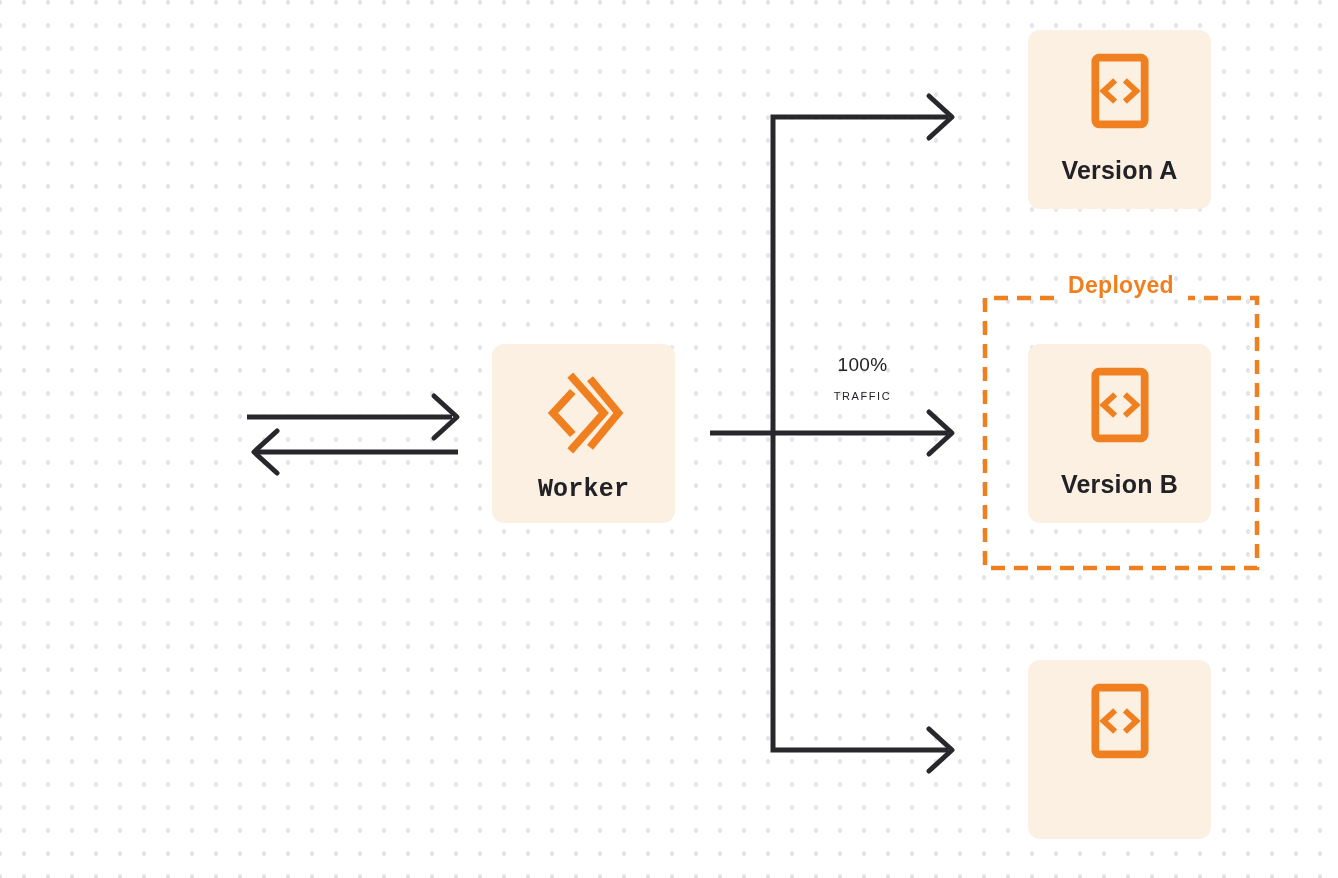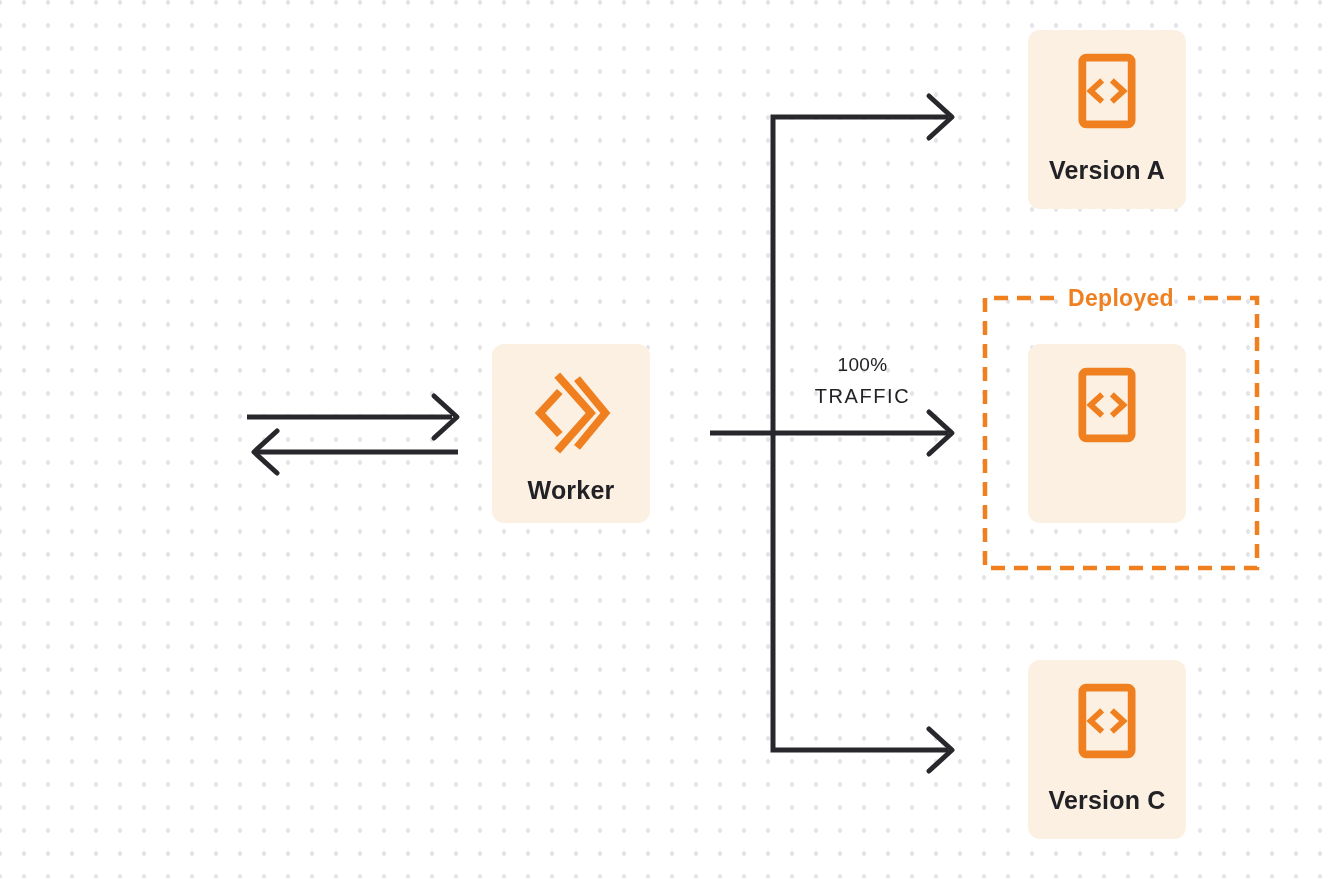--- a/index.html
+++ b/index.html
@@ -17,21 +17,21 @@
     background-size: 24px 23px;
     background-position: 12px 14px;
   }
   svg.connectors {
     position: absolute;
     left: 0; top: 0;
     width: 1338px; height: 878px;
   }
   .node {
     position: absolute;
-    width: 158px;
+    width: 183px;
     height: 179px;
     border-radius: 12px;
   }
   .node.gray  { background: #f5f6f8; }
   .node.cream { background: #fbf0e2; }
   .node-label {
     position: absolute;
     left: 0; right: 0;
     text-align: center;
     font-size: 25px;
@@ -39,47 +39,47 @@
     color: #222226;
     line-height: 32px;
     letter-spacing: 0.2px;
   }
   .node .icon {
     position: absolute;
     left: 50%;
     transform: translateX(-50%);
   }
   #node-client  { left: 30px;  top: 344px; }
-  #node-worker  { left: 492px; top: 344px; }
+  #node-worker  { left: 492px; top: 344px; font-family: Liberation Mono, monospace; }
   #node-version-a { left: 1028px; top: 30px;  }
   #node-version-b { left: 1028px; top: 344px; }
   #node-version-c { left: 1028px; top: 660px; }
 
   #node-client .node-label { top: 73px; }
   #node-worker .node-label { top: 130px; }
   .version-node .node-label { top: 124px; }
   .version-node .icon { top: 23px; }
   #node-worker .icon { top: 26px; }
 
   .traffic-label {
     position: absolute;
     left: 790px;
     top: 350px;
     width: 145px;
     text-align: center;
     color: #222226;
     font-weight: 400;
   }
   .traffic-line1 { font-size: 19px; line-height: 30px; letter-spacing: 0.3px; }
-  .traffic-line2 { font-size: 20px; line-height: 32px; letter-spacing: 1.6px; }
+  .traffic-line2 { font-size: 11px; line-height: 32px; letter-spacing: 1.6px; }
 
   .deployed-label {
     position: absolute;
     left: 985px;
-    top: 284px;
+    top: 271px;
     width: 272px;
     text-align: center;
     font-size: 23px;
     font-weight: 700;
     color: #f0801f;
     line-height: 28px;
     letter-spacing: 0.3px;
   }
 </style>
 </head>
@@ -123,29 +123,29 @@
     </svg>
     <div class="node-label">Version A</div>
   </div>
 
   <div class="node cream version-node" id="node-version-b">
     <svg class="icon" width="58" height="76" viewBox="0 0 60 78" fill="none" stroke="#f0801f">
       <rect x="4.5" y="4.5" width="51" height="69" rx="4" stroke-width="8"></rect>
       <polyline points="25,28 13,39 25,50" stroke-width="6" stroke-linejoin="miter"></polyline>
       <polyline points="35,28 47,39 35,50" stroke-width="6" stroke-linejoin="miter"></polyline>
     </svg>
+    <div class="node-label">Version B</div>
   </div>
 
   <div class="node cream version-node" id="node-version-c">
     <svg class="icon" width="58" height="76" viewBox="0 0 60 78" fill="none" stroke="#f0801f">
       <rect x="4.5" y="4.5" width="51" height="69" rx="4" stroke-width="8"></rect>
       <polyline points="25,28 13,39 25,50" stroke-width="6" stroke-linejoin="miter"></polyline>
       <polyline points="35,28 47,39 35,50" stroke-width="6" stroke-linejoin="miter"></polyline>
     </svg>
-    <div class="node-label">Version C</div>
   </div>
 
   <div class="traffic-label">
     <div class="traffic-line1">100%</div>
     <div class="traffic-line2">TRAFFIC</div>
   </div>
 
   <div class="deployed-label">Deployed</div>
 
 </div>

